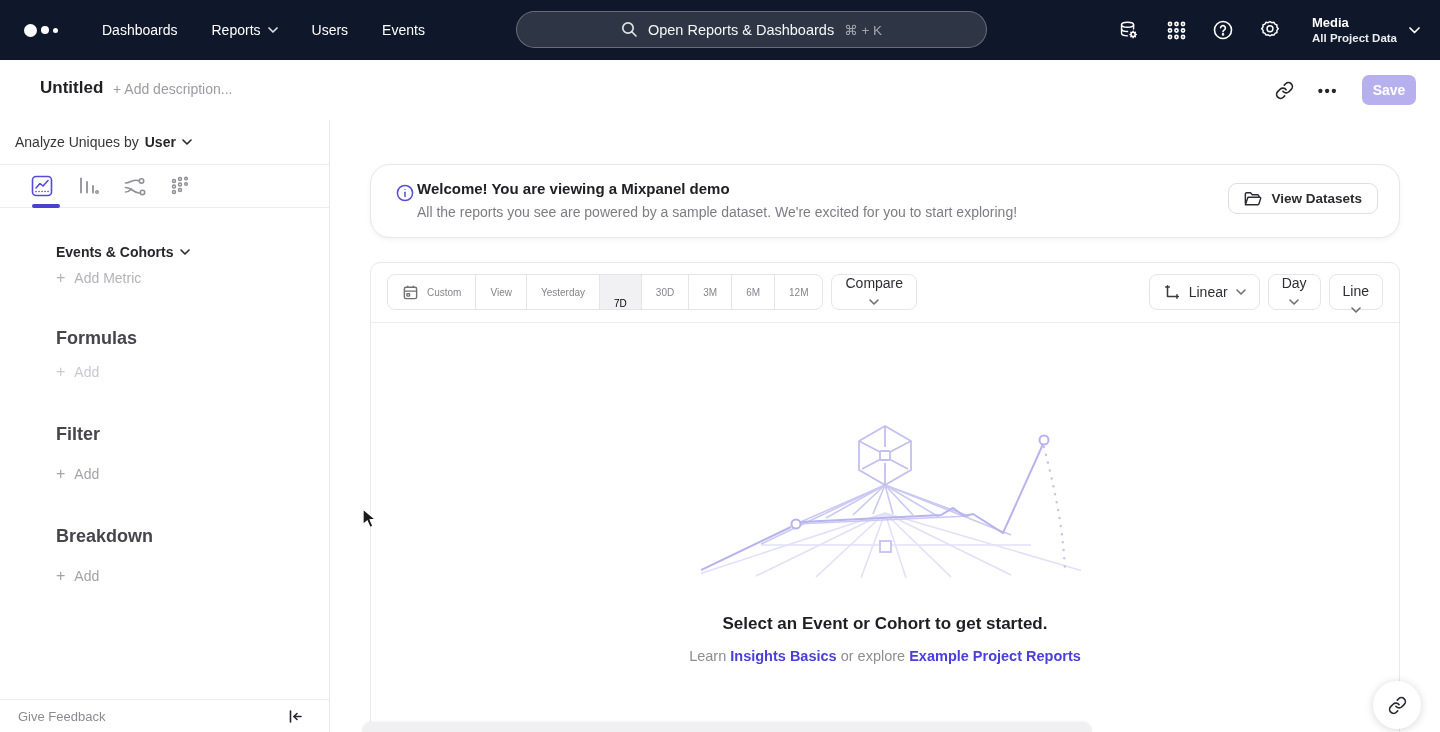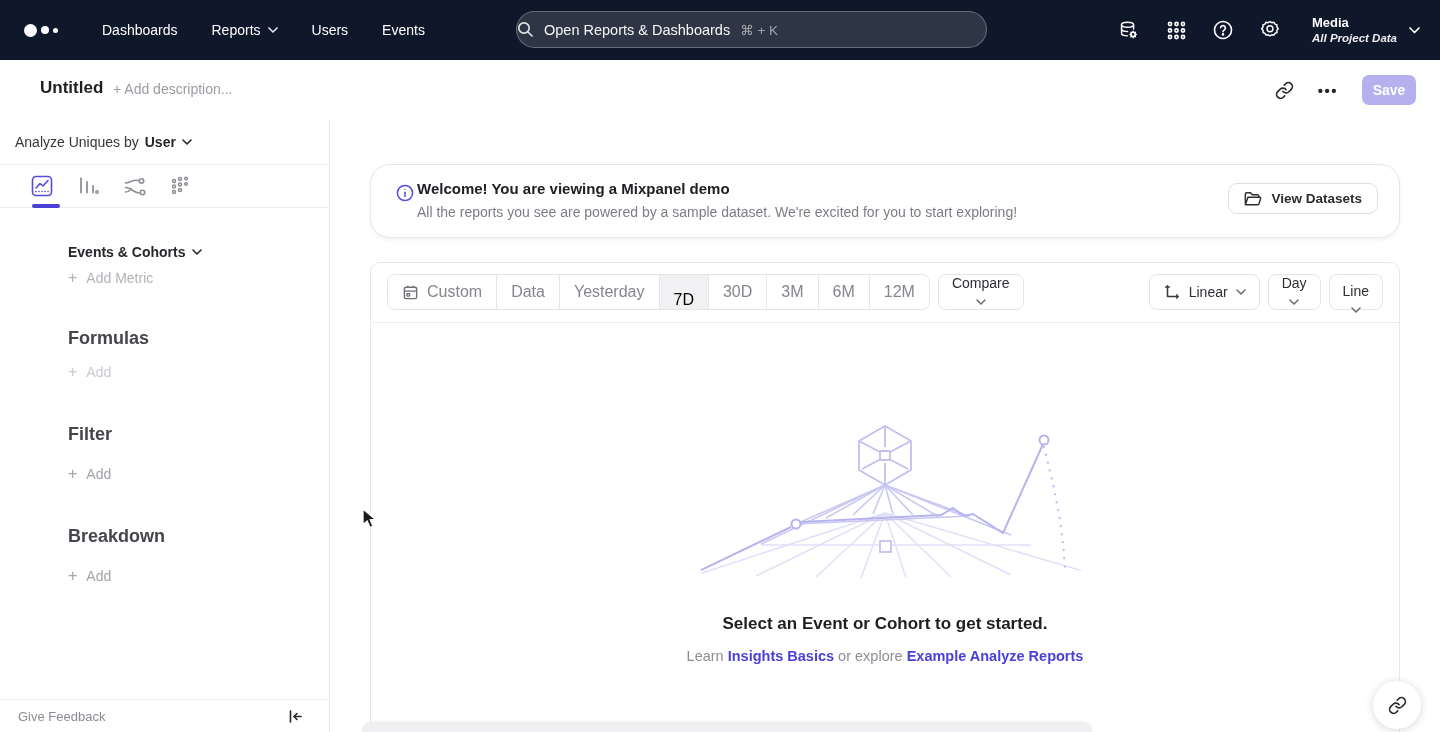--- a/index.html
+++ b/index.html
@@ -10,68 +10,68 @@
   .topbar { position:absolute; left:0; top:0; width:1440px; height:60px; background:#0f172a; display:flex; align-items:center; }
   .logo { display:flex; align-items:center; gap:4px; margin-left:24px; width:44px; }
   .logo .d1{width:13px;height:13px;border-radius:50%;background:#fff;}
   .logo .d2{width:8px;height:8px;border-radius:50%;background:#fff;}
   .logo .d3{width:5px;height:5px;border-radius:50%;background:#fff;}
   .nav { display:flex; align-items:center; gap:34px; margin-left:34px; }
   .nav-item { color:#fff; font-size:14px; font-weight:500; display:flex; align-items:center; gap:7px; cursor:pointer; }
   .nav-item svg { opacity:.85; }
   .searchbar { position:absolute; left:516px; top:11px; width:471px; height:37px; border-radius:19px;
     background:rgba(255,255,255,.13); border:1px solid rgba(255,255,255,.28);
-    display:flex; align-items:center; justify-content:flex-start; gap:10px; color:#fff; }
+    display:flex; align-items:center; justify-content:center; gap:10px; color:#fff; }
   .searchbar .ph { font-size:14.5px; font-weight:500; color:rgba(255,255,255,.96); }
   .searchbar .kbd { font-size:13.5px; color:rgba(255,255,255,.55); }
   .top-right { position:absolute; right:20px; top:0; height:60px; display:flex; align-items:center; gap:25px; }
   .top-ico { width:22px; height:22px; display:flex; align-items:center; justify-content:center; cursor:pointer; }
   .project { display:flex; align-items:center; gap:12px; margin-left:6px; cursor:pointer; }
   .project .pname { color:#fff; font-size:13px; font-weight:700; line-height:16px; }
-  .project .pscope { color:rgba(255,255,255,.92); font-size:11.5px; font-weight:600; line-height:15px;font-style:italic; }
+  .project .pscope { color:rgba(255,255,255,.92); font-size:11.5px; font-weight:600; line-height:15px; }
 
   
   .header { position:absolute; left:0; top:60px; width:1440px; height:60px; background:#fff; }
   .title { position:absolute; left:40px; top:18px; font-size:17px; font-weight:700; color:#1f1f24; }
   .desc { position:absolute; left:113px; top:21px; font-size:14px; color:#9b9ba2; cursor:text; }
   .header-right { position:absolute; right:24px; top:0; height:60px; display:flex; align-items:center; gap:24px; }
   .icon-btn { display:flex; align-items:center; justify-content:center; cursor:pointer; color:#26262b; }
   .ellipsis { font-size:15px; letter-spacing:1.5px; color:#26262b; font-weight:700; cursor:pointer; }
   .save-btn { width:54px; height:30px; border:none; border-radius:7px; background:#b6b1ee; color:#fff; font-size:14px; font-weight:600; font-family:inherit; cursor:pointer; }
 
   
   .sidebar { position:absolute; left:0; top:120px; width:330px; height:612px; background:#fff; border-right:1px solid #e9e9ec; }
   .an-row { position:absolute; left:0; top:0; width:100%; height:45px; border-bottom:1px solid #ececef; display:flex; align-items:center; padding-left:15px; gap:6px; font-size:14px; color:#35353c; }
   .an-row .val { font-weight:700; color:#26262b; display:flex; align-items:center; gap:6px; cursor:pointer; }
   .tabs-row { position:absolute; left:0; top:45px; width:100%; height:43px; border-bottom:1px solid #ececef; display:flex; align-items:center; gap:22px; padding-left:30px; }
   .tab-i { width:24px; height:24px; color:#8f8f96; cursor:pointer; display:flex; align-items:center; justify-content:center; }
   .tab-i.active { color:#554bdb; }
   .tab-underline { position:absolute; left:32px; bottom:-1px; width:28px; height:4px; border-radius:2px; background:#4a40d4; }
-  .sb-abs { position:absolute; left:32px;padding-left:36px; }
+  .sb-abs { position:absolute; left:20px;padding-left:36px; }
   .sb-head { font-size:14px; font-weight:700; color:#26262b; display:flex; align-items:center; gap:7px; }
   .sb-sec { font-size:18px; font-weight:600; color:#45454c; }
   .sb-add { font-size:14px; display:flex; align-items:center; gap:9px; cursor:pointer; }
   .sb-add .plus { font-size:16px; font-weight:400; }
   .c-dim { color:#b2b2b9; }
   .c-dimmer { color:#c9c9cf; }
   .c-mid { color:#a3a3aa; }
   .sb-foot { position:absolute; left:0; bottom:0; width:100%; height:33px; border-top:1px solid #ececef; display:flex; align-items:center; justify-content:space-between; padding:0 26px 0 18px; }
   .feedback { font-size:13px; color:#8b8b92; cursor:pointer; }
 
   
   .banner { position:absolute; left:370px; top:164px; width:1030px; height:74px; background:#fff; border:1px solid #e7e7ea; border-radius:20px; box-shadow:0 2px 5px rgba(0,0,0,.05); }
   .banner-ico { position:absolute; left:25px; top:19px; color:#554fd8; }
   .banner-title { position:absolute; left:46px; top:15px; font-size:15px; font-weight:700; color:#202025; }
   .banner-sub { position:absolute; left:46px; top:39px; font-size:14px; color:#7c7c84; }
   .vd-btn { position:absolute; right:21px; top:18px; height:31px; display:flex; align-items:center; gap:9px; padding:0 15px; background:#fff; border:1px solid #dededf; border-radius:9px; font-size:13.5px; font-weight:700; color:#2c2c31; cursor:pointer; }
 
   .card { position:absolute; left:370px; top:262px; width:1030px; height:520px; background:#fff; border:1px solid #e9e9ec; border-radius:10px; }
   .controls { position:absolute; left:16px; top:11px; right:16px; height:36px; display:flex; align-items:center; }
   .seg { display:flex; align-items:stretch; height:36px; border:1px solid #e5e5e8; border-radius:8px; overflow:hidden; background:#fff; }
-  .seg-item { display:flex; align-items:center; gap:8px; padding:0 14px; font-size:16px; color:#85858c; border-right:1px solid #e5e5e8; cursor:pointer; white-space:nowrap; }
+  .seg-item { display:flex; align-items:center; gap:8px; padding:0 14px; font-size:10px; color:#85858c; border-right:1px solid #e5e5e8; cursor:pointer; white-space:nowrap; }
   .seg-item:last-child { border-right:none; }
   .seg-item.active { background:#f1f1f3; color:#000000; font-weight:400;align-items:flex-end; }
   .ghost-btn { display:flex; align-items:center; gap:8px; height:36px; padding:0 13px; border:1px solid #e5e5e8; border-radius:8px; background:#fff; font-size:14px; font-weight:500; color:#2e2e34; cursor:pointer; white-space:nowrap; }
   .ghost-btn .chev { color:#6f6f76; display:flex; }
   .ml8 { margin-left:8px;flex-direction:column; }
   .controls .spacer { flex:1; }
   .card-divider { position:absolute; left:0; top:59px; width:100%; height:1px; background:#ececef; }
 
   .empty-ill { position:absolute; left:330px; top:160px; }
   .empty-title { position:absolute; left:0; top:351px; width:100%; text-align:center; font-size:17px; font-weight:700; color:#1e1e23; }
@@ -295,21 +295,21 @@
       <span class="seg-item">
         <svg width="17" height="17" viewBox="0 0 18 18" fill="none" stroke="#6f6f76" stroke-width="1.5" stroke-linejoin="round">
           <rect x="2.5" y="3.5" width="13" height="12" rx="1.8"></rect>
           <path d="M2.5 7.5 h13"></path>
           <path d="M6 1.8 v2.4 M12 1.8 v2.4"></path>
           <rect x="5.2" y="10.2" width="2.8" height="2.6" rx="0.5"></rect>
         </svg>
         <span>Custom</span>
       </span>
       <span class="seg-item">
-          <span>Data</span>
+          <span>View</span>
         </span>
       <span class="seg-item">
           <span>Yesterday</span>
         </span>
       <span class="seg-item active">
           <span>7D</span>
         </span>
       <span class="seg-item">
           <span>30D</span>
         </span>
@@ -408,21 +408,21 @@
       <circle cx="95" cy="101" r="4.5" fill="#fff"></circle>
       <circle cx="343" cy="17" r="4.5" fill="#fff"></circle>
     </g>
 
     <path d="M343 24 C352 60 362 100 364 148" stroke="#c5c2f1" stroke-width="2.4" stroke-linecap="round" stroke-dasharray="0.1 8"></path>
 
     <rect x="179" y="118" width="11" height="11" stroke="#c5c2f1" stroke-width="1.8" fill="#fff"></rect>
   </svg>
 
   <div class="empty-title">Select an Event or Cohort to get started.</div>
-  <div class="empty-links"><span>Learn </span><span class="lnk">Insights Basics</span><span> or explore </span><span class="lnk">Example Analyze Reports</span></div>
+  <div class="empty-links"><span>Learn </span><span class="lnk">Insights Basics</span><span> or explore </span><span class="lnk">Example Project Reports</span></div>
 </div>
 
 <div class="bottom-bar"></div>
 
 <div class="float-link">
   <svg width="19" height="19" viewBox="0 0 24 24" fill="none" stroke="#2b2b30" stroke-width="2.1" stroke-linecap="round" stroke-linejoin="round">
     <path d="M10 13a5 5 0 0 0 7.54.54l3-3a5 5 0 0 0-7.07-7.07l-1.72 1.71"></path>
     <path d="M14 11a5 5 0 0 0-7.54-.54l-3 3a5 5 0 0 0 7.07 7.07l1.71-1.71"></path>
   </svg>
 </div>

